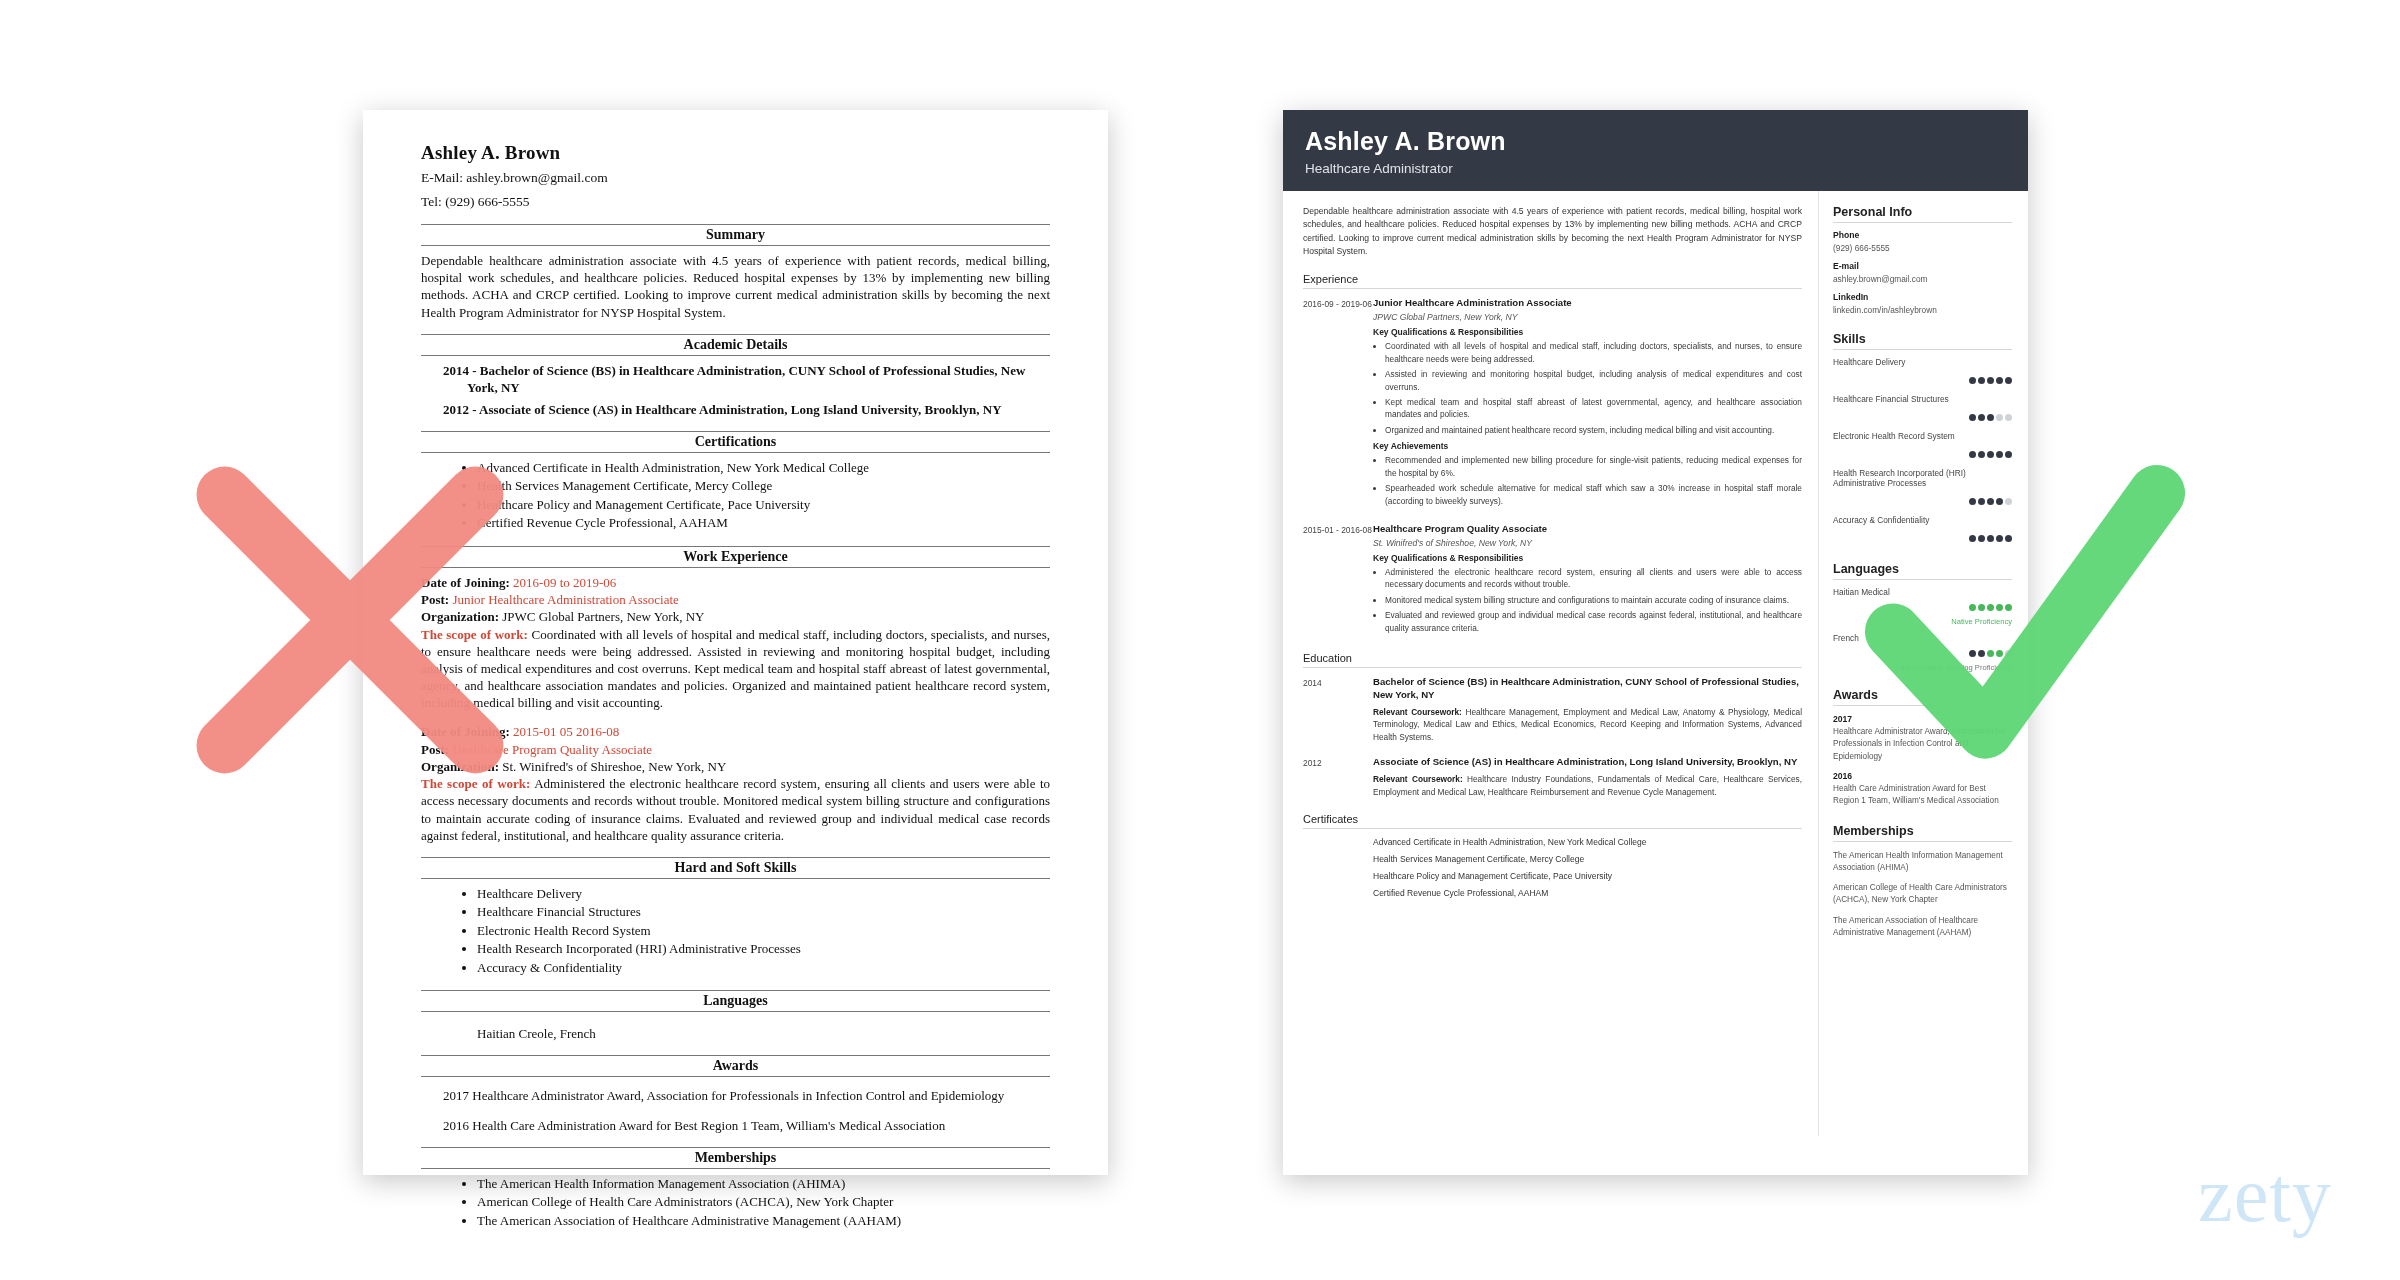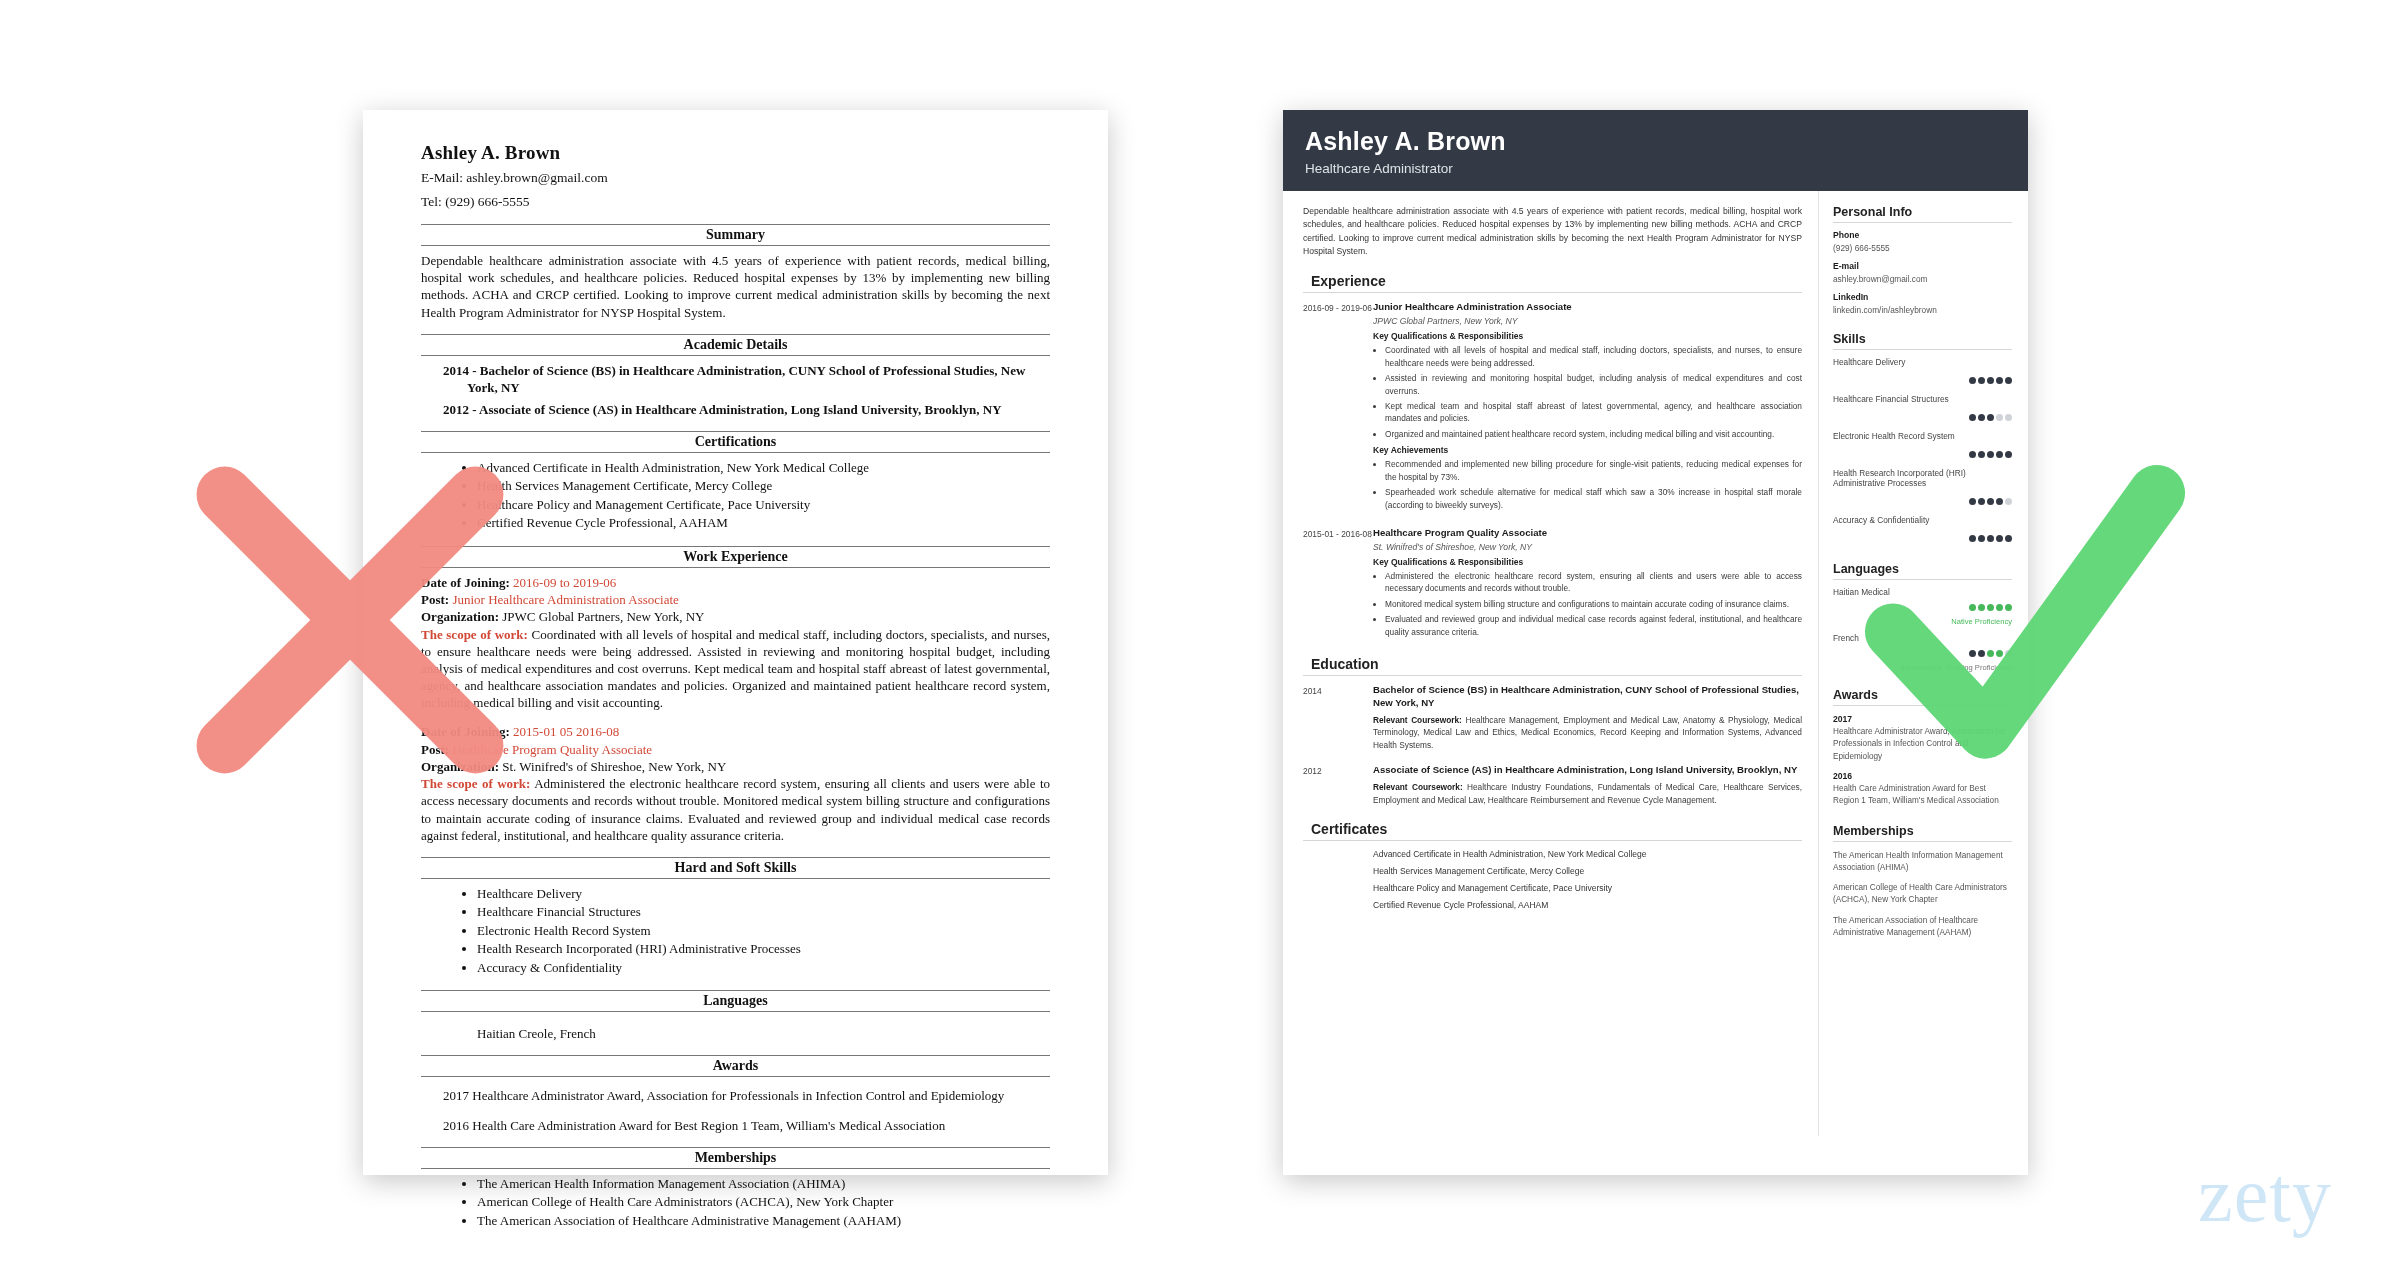--- a/index.html
+++ b/index.html
@@ -58,21 +58,21 @@
     background: #343a45; color: #fff;
     padding: 17px 22px 15px 22px;
   }
   .good-header h1 { margin: 0; font-size: 25px; font-weight: bold; letter-spacing: .2px; }
   .good-header .role { font-size: 13.5px; margin-top: 5px; color: #dfe3e8; }
   .good-body { display: flex; height: 945px; }
   .good-main { width: 535px; padding: 14px 16px 10px 20px; box-sizing: border-box; }
   .good-side { width: 210px; padding: 14px 16px 10px 14px; box-sizing: border-box; border-left: 1px solid #e3e3e3; }
 
   .summary-txt { font-size: 8.6px; line-height: 1.55; text-align: justify; color: #333; }
-  .m-sec-title { font-size: 14px; font-weight: bold; color: #222; margin: 15px 0 3px 8px; }
+  .m-sec-title { font-size: 11px; font-weight: normal; color: #222; margin: 15px 0 3px 0; }
   .m-sec-rule { border-bottom: 1px solid #d6d6d6; margin-bottom: 8px; }
 
   .entry { display: flex; margin-bottom: 13px; }
   .entry .dates { width: 70px; flex: 0 0 70px; font-size: 8.4px; color: #444; line-height: 1.5; padding-top: 1px; }
   .entry .body { flex: 1; }
   .entry .etitle { font-size: 9.6px; font-weight: bold; color: #1b1b1b; line-height: 1.35; }
   .entry .esub { font-size: 8.6px; font-style: italic; color: #555; margin-top: 2px; }
   .entry .elbl { font-size: 8.5px; font-weight: bold; margin-top: 5px; color: #222; }
   ul.gl { margin: 3px 0 0 0; padding-left: 12px; }
   ul.gl li { font-size: 8.3px; line-height: 1.5; color: #3a3a3a; margin-bottom: 3px; text-align: justify; }
@@ -205,21 +205,21 @@
             <div class="esub">JPWC Global Partners, New York, NY</div>
             <div class="elbl">Key Qualifications &amp; Responsibilities</div>
             <ul class="gl">
               <li>Coordinated with all levels of hospital and medical staff, including doctors, specialists, and nurses, to ensure healthcare needs were being addressed.</li>
               <li>Assisted in reviewing and monitoring hospital budget, including analysis of medical expenditures and cost overruns.</li>
               <li>Kept medical team and hospital staff abreast of latest governmental, agency, and healthcare association mandates and policies.</li>
               <li>Organized and maintained patient healthcare record system, including medical billing and visit accounting.</li>
             </ul>
             <div class="elbl">Key Achievements</div>
             <ul class="gl">
-              <li>Recommended and implemented new billing procedure for single-visit patients, reducing medical expenses for the hospital by 73%.</li>
+              <li>Recommended and implemented new billing procedure for single-visit patients, reducing medical expenses for the hospital by 6%.</li>
               <li>Spearheaded work schedule alternative for medical staff which saw a 30% increase in hospital staff morale (according to biweekly surveys).</li>
             </ul>
           </div>
         </div>
 
         <div class="entry">
           <div class="dates">2015-01 - 2016-08</div>
           <div class="body">
             <div class="etitle">Healthcare Program Quality Associate</div>
             <div class="esub">St. Winifred's of Shireshoe, New York, NY</div>

